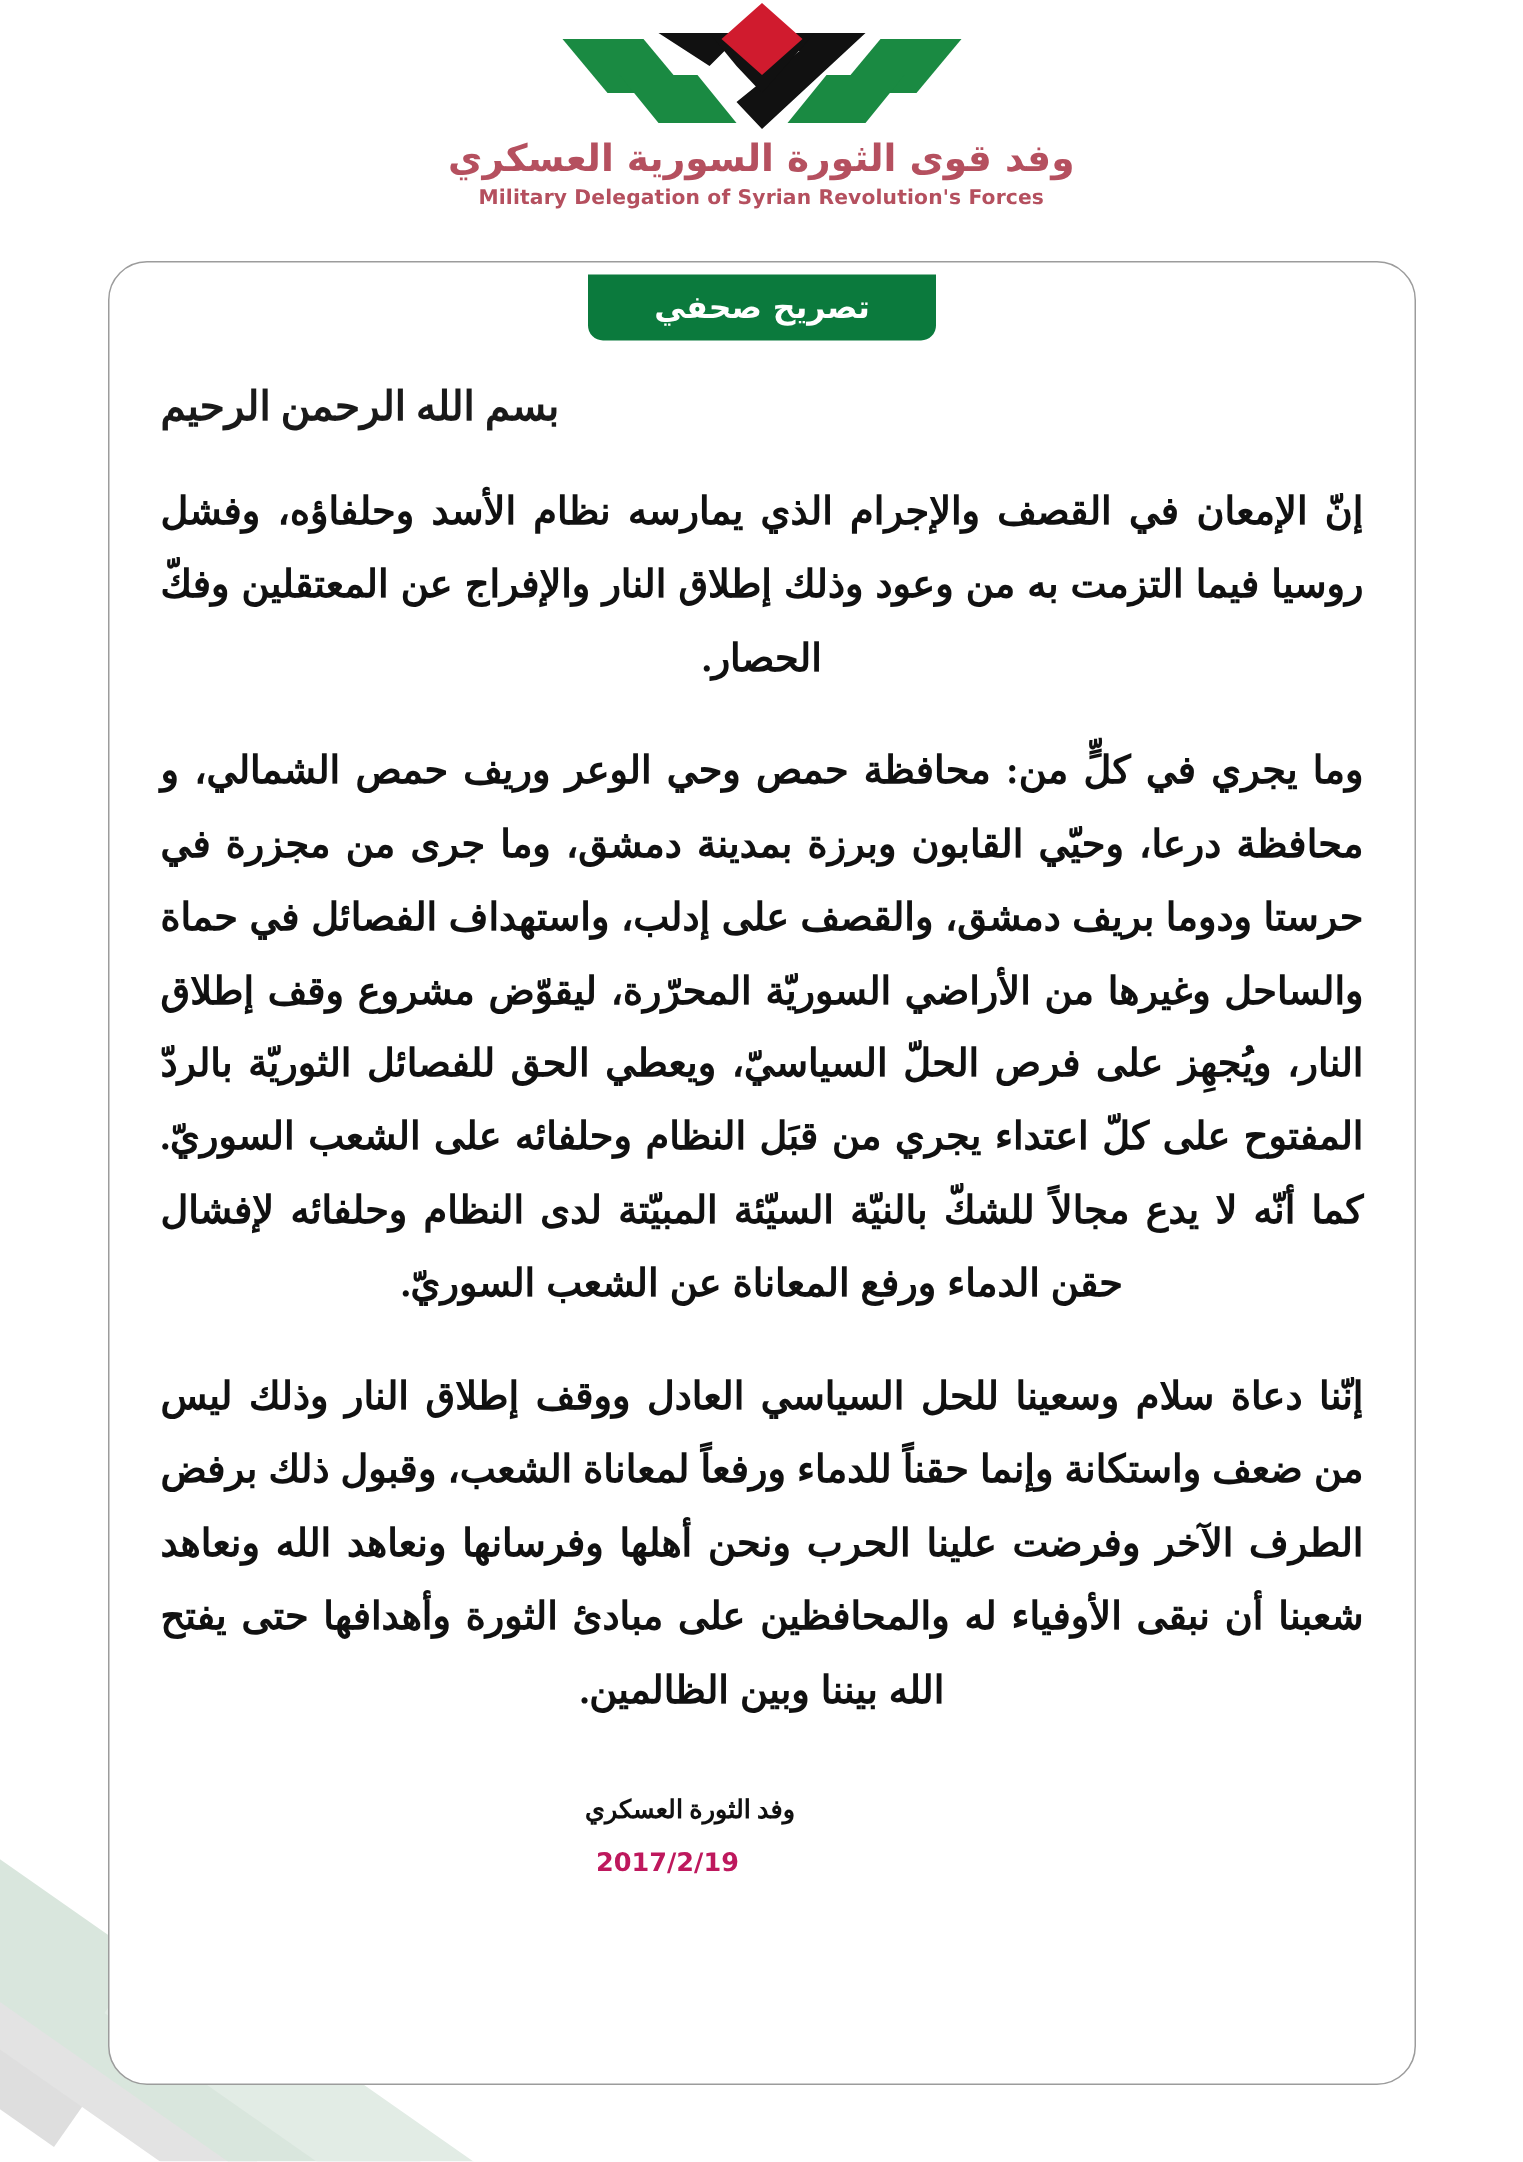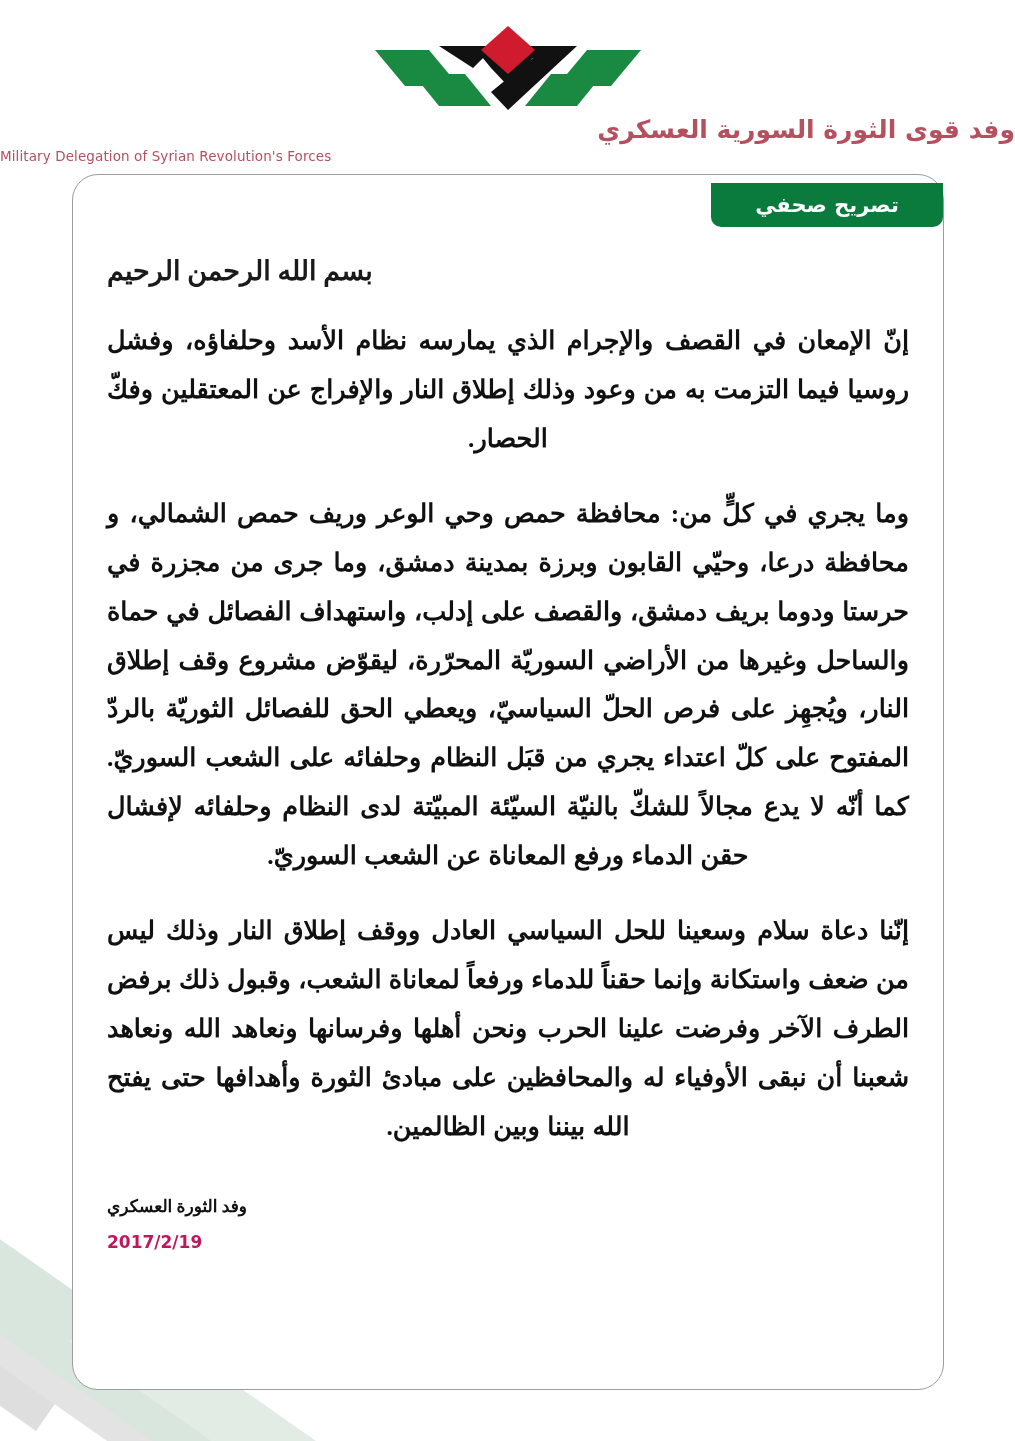--- a/index.html
+++ b/index.html
@@ -81,42 +81,42 @@
     bottom: 40px;
     width: 30px;
     height: 400px;
     background: #ffffff;
   }
 
   
   .header {
     position: relative;
     z-index: 3;
-    padding-top: 24px;
+    text-align: center;
   }
   .logo-mark {
     display: block;
     margin: 0 auto;
   }
   .org-name-ar {
     margin: 6px 0 0 0;
     color: #b5505f;
     font-family: "DejaVu Sans", "Liberation Sans", sans-serif;
     font-size: 25px;
     font-weight: bold;
     letter-spacing: 0.5px;
     line-height: 1.15;
     direction: rtl;
   }
   .org-name-en {
     margin: 3px 0 12px 0;
     color: #b5505f;
     font-family: "DejaVu Sans", "Liberation Sans", sans-serif;
     font-size: 13.5px;
-    font-weight: normal;
+    font-weight: bold;
     letter-spacing: 0.1px;
     direction: ltr;
   }
 
   
   .card {
     position: absolute;
     z-index: 2;
     top: 174px;
     left: 72px;
@@ -127,20 +127,21 @@
     border-radius: 26px;
     box-sizing: border-box;
   }
 
   .banner-wrap {
     position: absolute;
     top: -0px;
     left: 0;
     right: 0;
     display: flex;
+    justify-content: center;
   }
   .banner {
     margin-top: 8px;
     background: #0b7a3d;
     color: #ffffff;
     width: 232px;
     height: 44px;
     border-radius: 0 0 10px 10px;
     display: flex;
     align-items: center;
@@ -181,21 +182,21 @@
     margin: 0 0 26px 0;
     font-family: "Liberation Serif", "DejaVu Serif", serif;
     word-spacing: 1px;
   }
   .para:last-of-type {
     margin-bottom: 0;
   }
 
   .signature {
     margin-top: 44px;
-    text-align: left;
+    text-align: center;
     padding-right: 96px;
   }
   .sign-name {
     font-size: 17px;
     font-weight: bold;
     color: #111111;
     font-family: "Liberation Serif", "DejaVu Serif", serif;
     margin: 0 0 14px 0;
     line-height: 1.3;
   }

